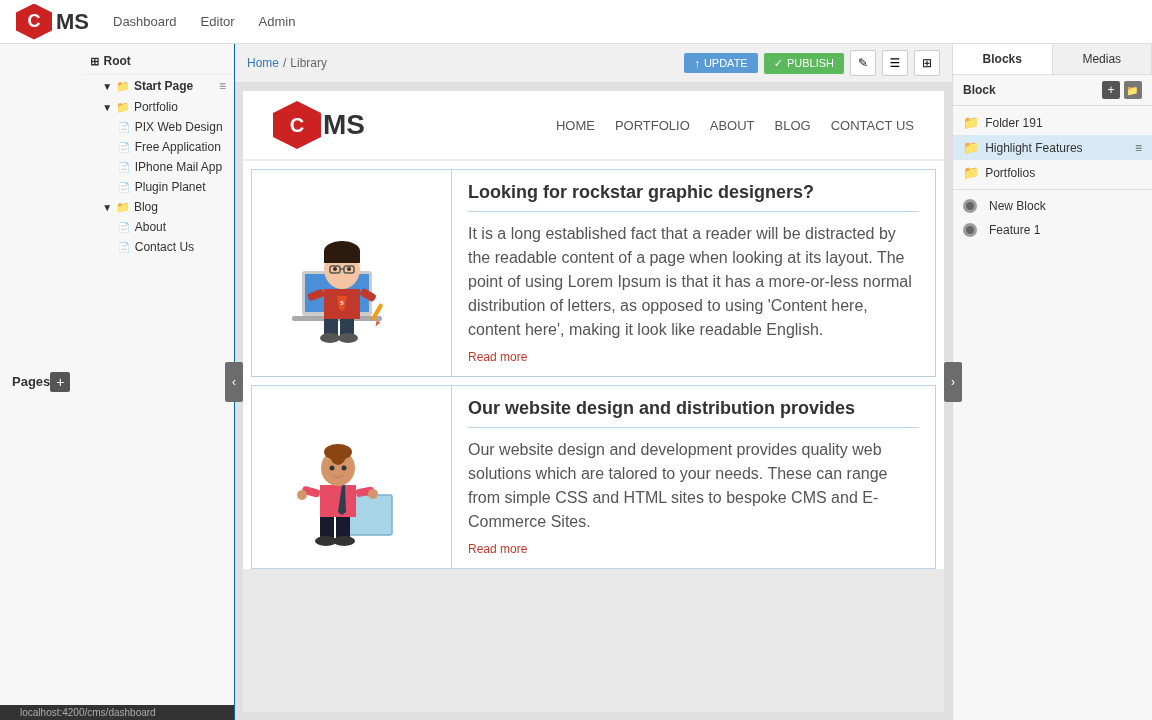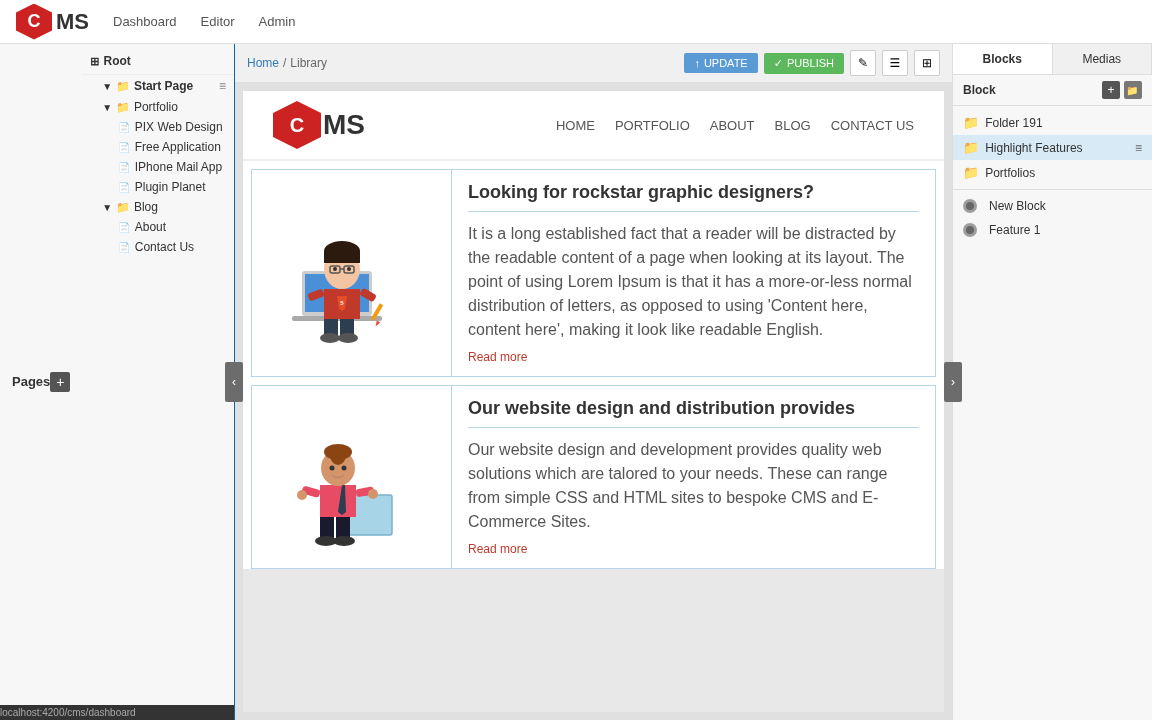--- a/index.html
+++ b/index.html
@@ -308,21 +308,21 @@
       width: 8px; height: 8px;
       border-radius: 50%;
       background: #666;
     }
 
     
     .status-bar {
       background: #333;
       color: #aaa;
       font-size: 10px;
-      padding: 2px 0;
+      padding: 2px 20px;
       position: absolute;
       bottom: 0;
       left: 0;
       right: 0;
     }
 
     
     .preview-scroll::-webkit-scrollbar { width: 8px; }
     .preview-scroll::-webkit-scrollbar-thumb { background: #bbb; }
 

